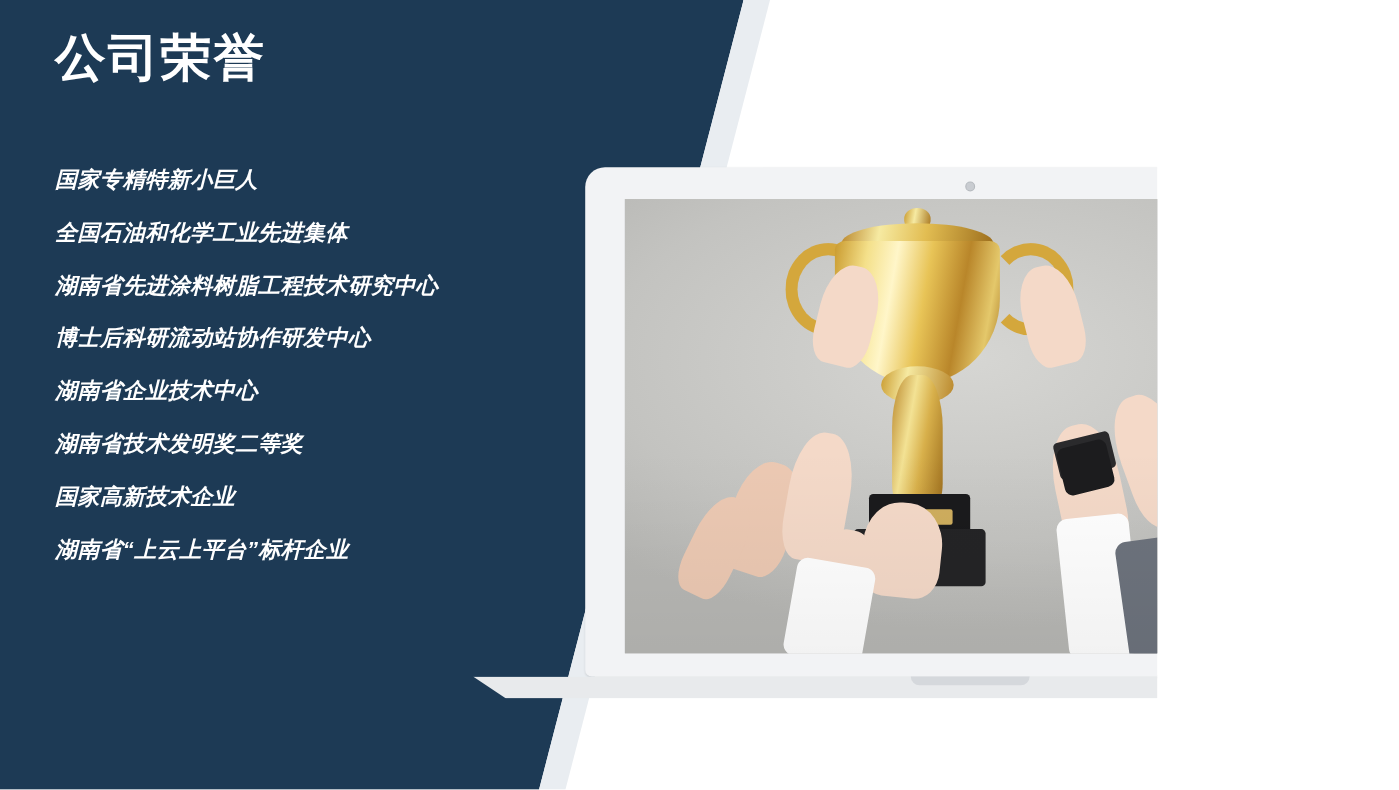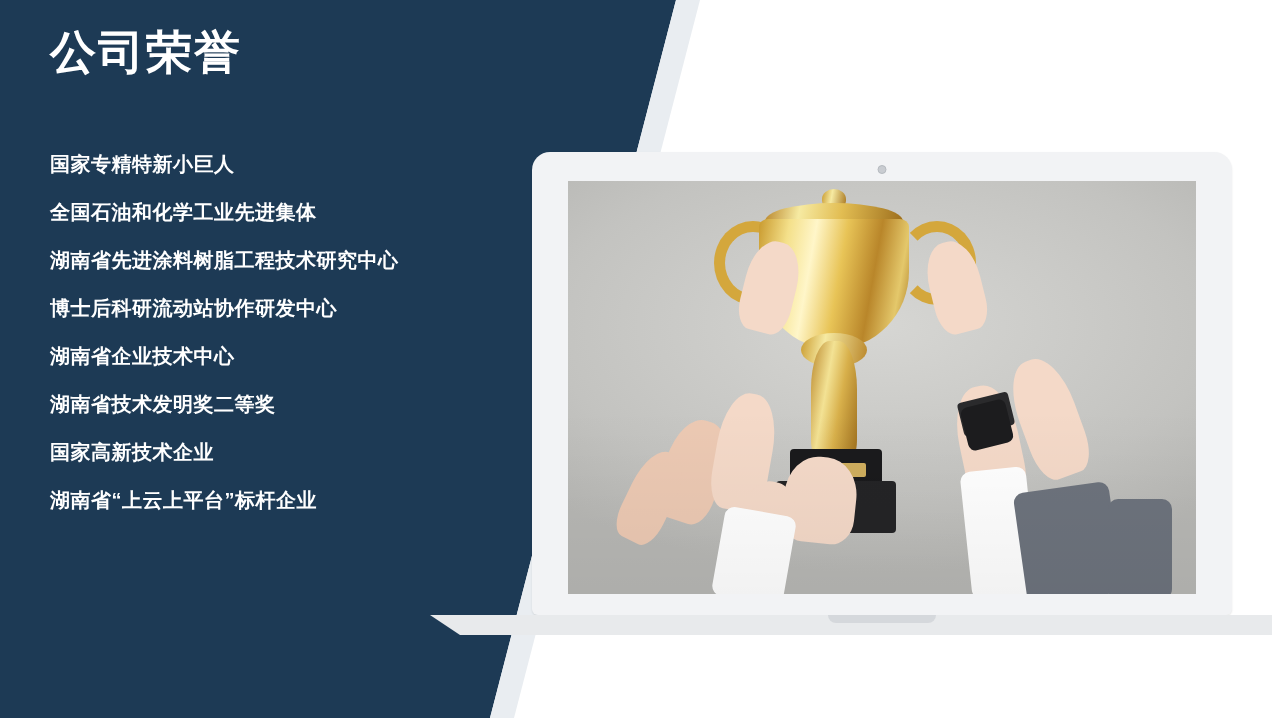--- a/index.html
+++ b/index.html
@@ -9,21 +9,21 @@
   }
   body {
     width: 1272px;
     height: 718px;
     overflow: hidden;
     font-family: "Liberation Sans", sans-serif;
   }
 
   .slide {
     position: relative;
-    width: 1272px;
+    width: 1052px;
     height: 718px;
     background: #ffffff;
     overflow: hidden;
   }
 
   
   .navy-panel {
     position: absolute;
     left: 0;
     top: 0;
@@ -53,20 +53,21 @@
     color: #ffffff;
     letter-spacing: 2px;
     white-space: nowrap;
   }
 
   .honor-list {
     position: absolute;
     left: 50px;
     top: 140px;
     width: 470px;
+    font-style: italic;
   }
 
   .honor-item {
     color: #ffffff;
     font-size: 20px;
     font-weight: bold;
     line-height: 48px;
     white-space: nowrap;
     letter-spacing: 0.5px;
   }

